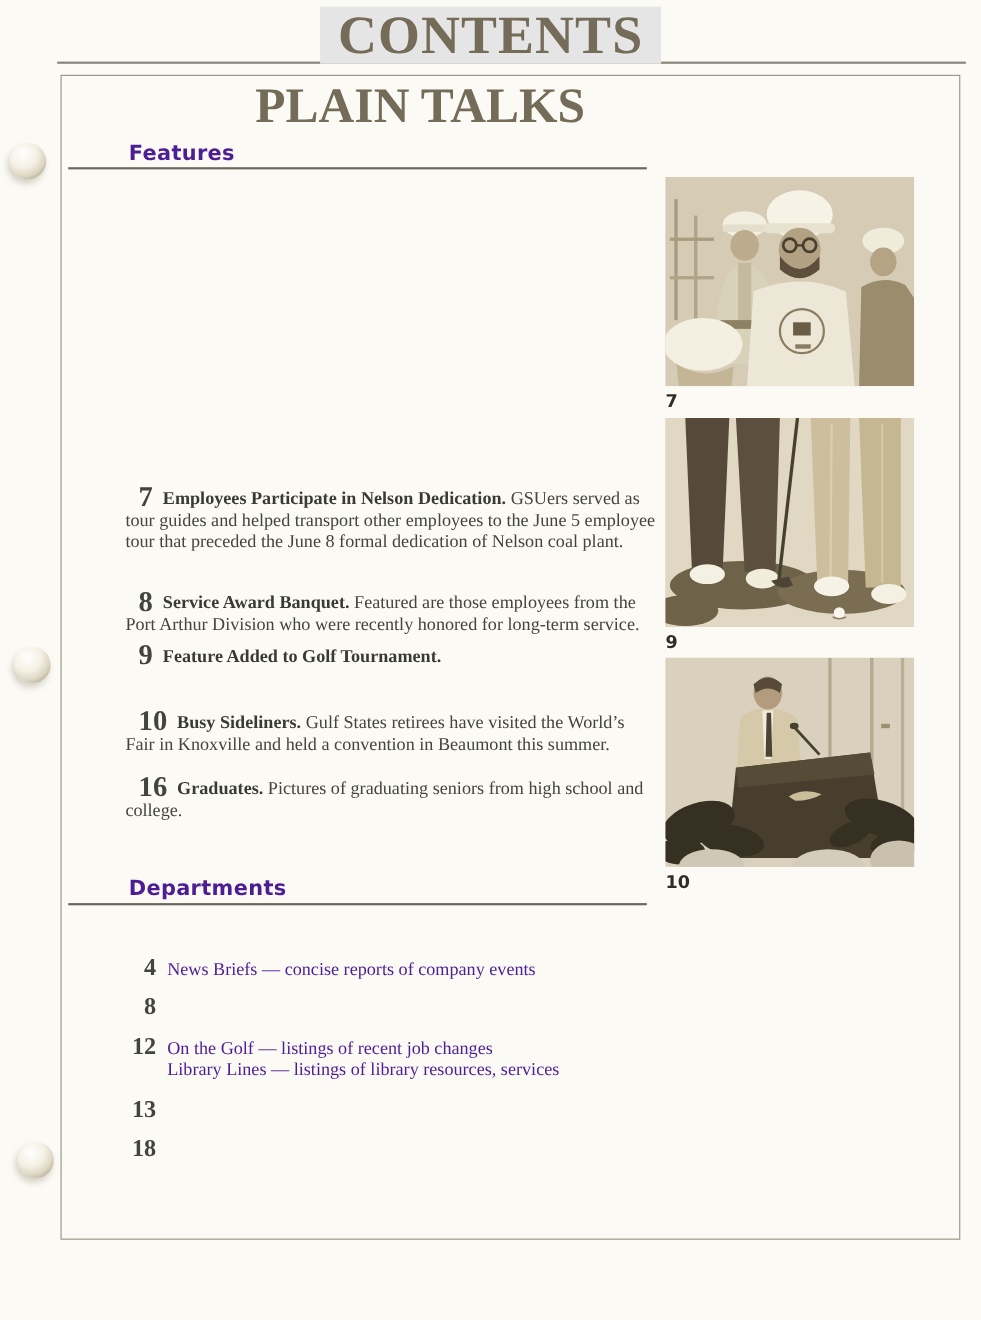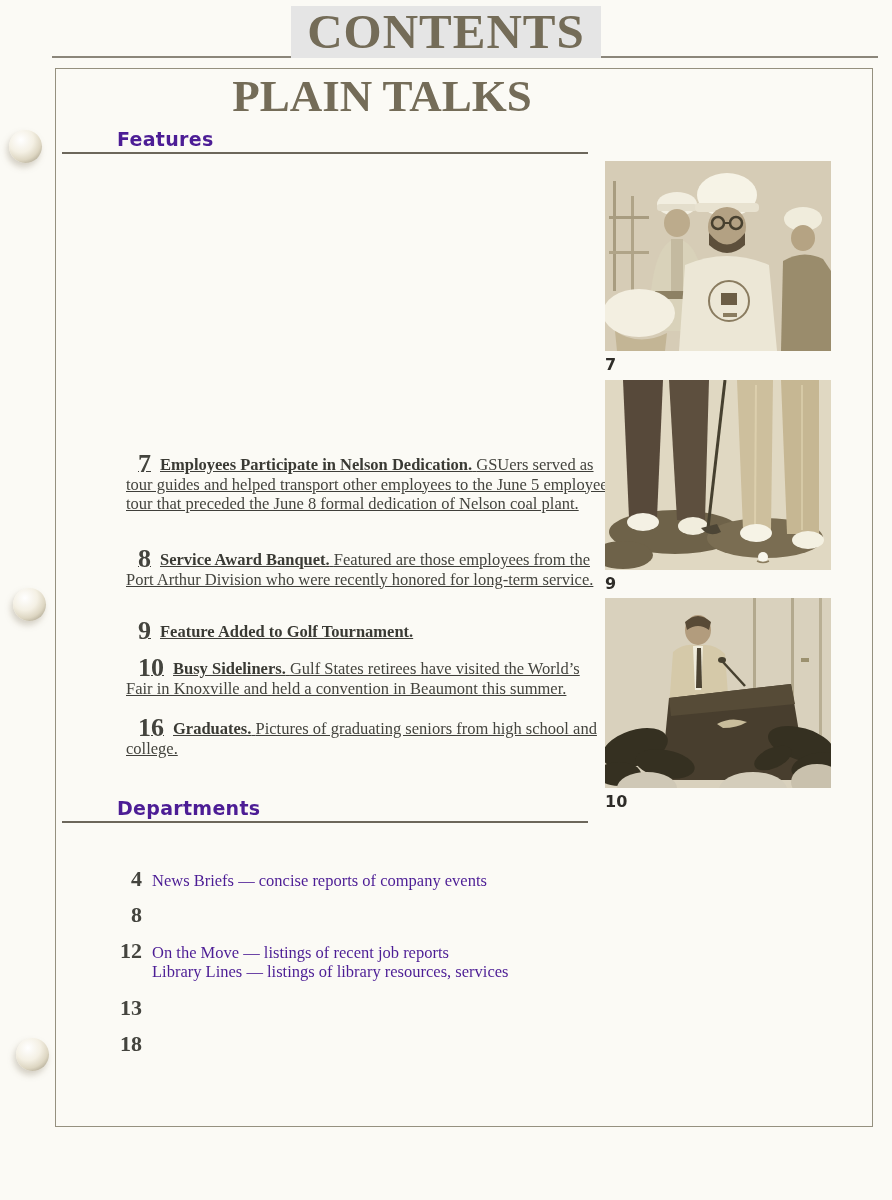--- a/index.html
+++ b/index.html
@@ -28,21 +28,21 @@
     background:radial-gradient(circle at 36% 30%, #ffffff 0%, #f4f0e4 40%, #ddd6c2 65%, #8d8570 100%);
     box-shadow:-2px 4px 6px rgba(140,130,105,0.35);}
   .hole1{left:9px;top:130px;}
   .hole2{left:13px;top:588px;}
   .hole3{left:16px;top:1038px;}
   
   .sec-heading{position:absolute;font-family:"DejaVu Sans", sans-serif;font-weight:bold;
     font-size:19px;color:#4c1d95;letter-spacing:0.3px;}
   .sec-rule{position:absolute;height:2px;background:#6c675b;}
   
-  .feat{position:absolute;left:110px;width:482px;margin:16px;font-size:16.5px;line-height:19.5px;text-indent:12px;text-decoration:underline;}
+  .feat{position:absolute;left:110px;width:482px;margin:4px;font-size:16.5px;line-height:19.5px;text-indent:12px;}
   .feat .fnum{font-size:26px;line-height:19.5px;font-weight:700;color:#44443e;margin-right:9px;vertical-align:-2px;}
   .feat .ftitle{font-weight:700;color:#3a3a34;}
   .feat .fdesc{color:#44443e;}
   
   .dept{position:absolute;left:104px;width:486px;display:flex;align-items:baseline;}
   .dept .dnum{width:38px;text-align:right;font-size:22px;font-weight:700;color:#44443e;flex:none;}
   .dept .dtext{margin-left:10px;font-size:16.5px;line-height:19px;color:#4c1d95;}
   
   .photo{position:absolute;left:605px;width:226px;margin:0;}
   .photo svg{display:block;width:226px;height:190px;background:#d8ceb8;}
@@ -71,21 +71,21 @@
 <p class="feat" style="top:438px;">
   <span class="fnum">7</span><b class="ftitle">Employees Participate in Nelson Dedication.</b>
   <span class="fdesc">GSUers served as tour guides and helped transport other employees to the June 5 employee tour that preceded the June 8 formal dedication of Nelson coal plant.</span>
 </p>
 
 <p class="feat" style="top:533px;">
   <span class="fnum">8</span><b class="ftitle">Service Award Banquet.</b>
   <span class="fdesc">Featured are those employees from the Port Arthur Division who were recently honored for long-term service.</span>
 </p>
 
-<p class="feat" style="top:605px;">
+<p class="feat" style="top:582px;">
   <span class="fnum">9</span><b class="ftitle">Feature Added to Golf Tournament.</b>
 </p>
 
 <p class="feat" style="top:642px;">
   <span class="fnum">10</span><b class="ftitle">Busy Sideliners.</b>
   <span class="fdesc">Gulf States retirees have visited the World’s Fair in Knoxville and held a convention in Beaumont this summer.</span>
 </p>
 
 <p class="feat" style="top:702px;">
   <span class="fnum">16</span><b class="ftitle">Graduates.</b>
@@ -102,21 +102,21 @@
   </div>
 </div>
 
 <div class="dept" style="top:902px;">
   <span class="dnum">8</span>
 </div>
 
 <div class="dept" style="top:938px;">
   <span class="dnum">12</span>
   <div class="dtext">
-    <div>On the Move — listings of recent job reports</div>
+    <div>On the Golf — listings of recent job changes</div>
     <div>Library Lines — listings of library resources, services</div>
   </div>
 </div>
 
 <div class="dept" style="top:995px;">
   <span class="dnum">13</span>
 </div>
 
 <div class="dept" style="top:1031px;">
   <span class="dnum">18</span>

